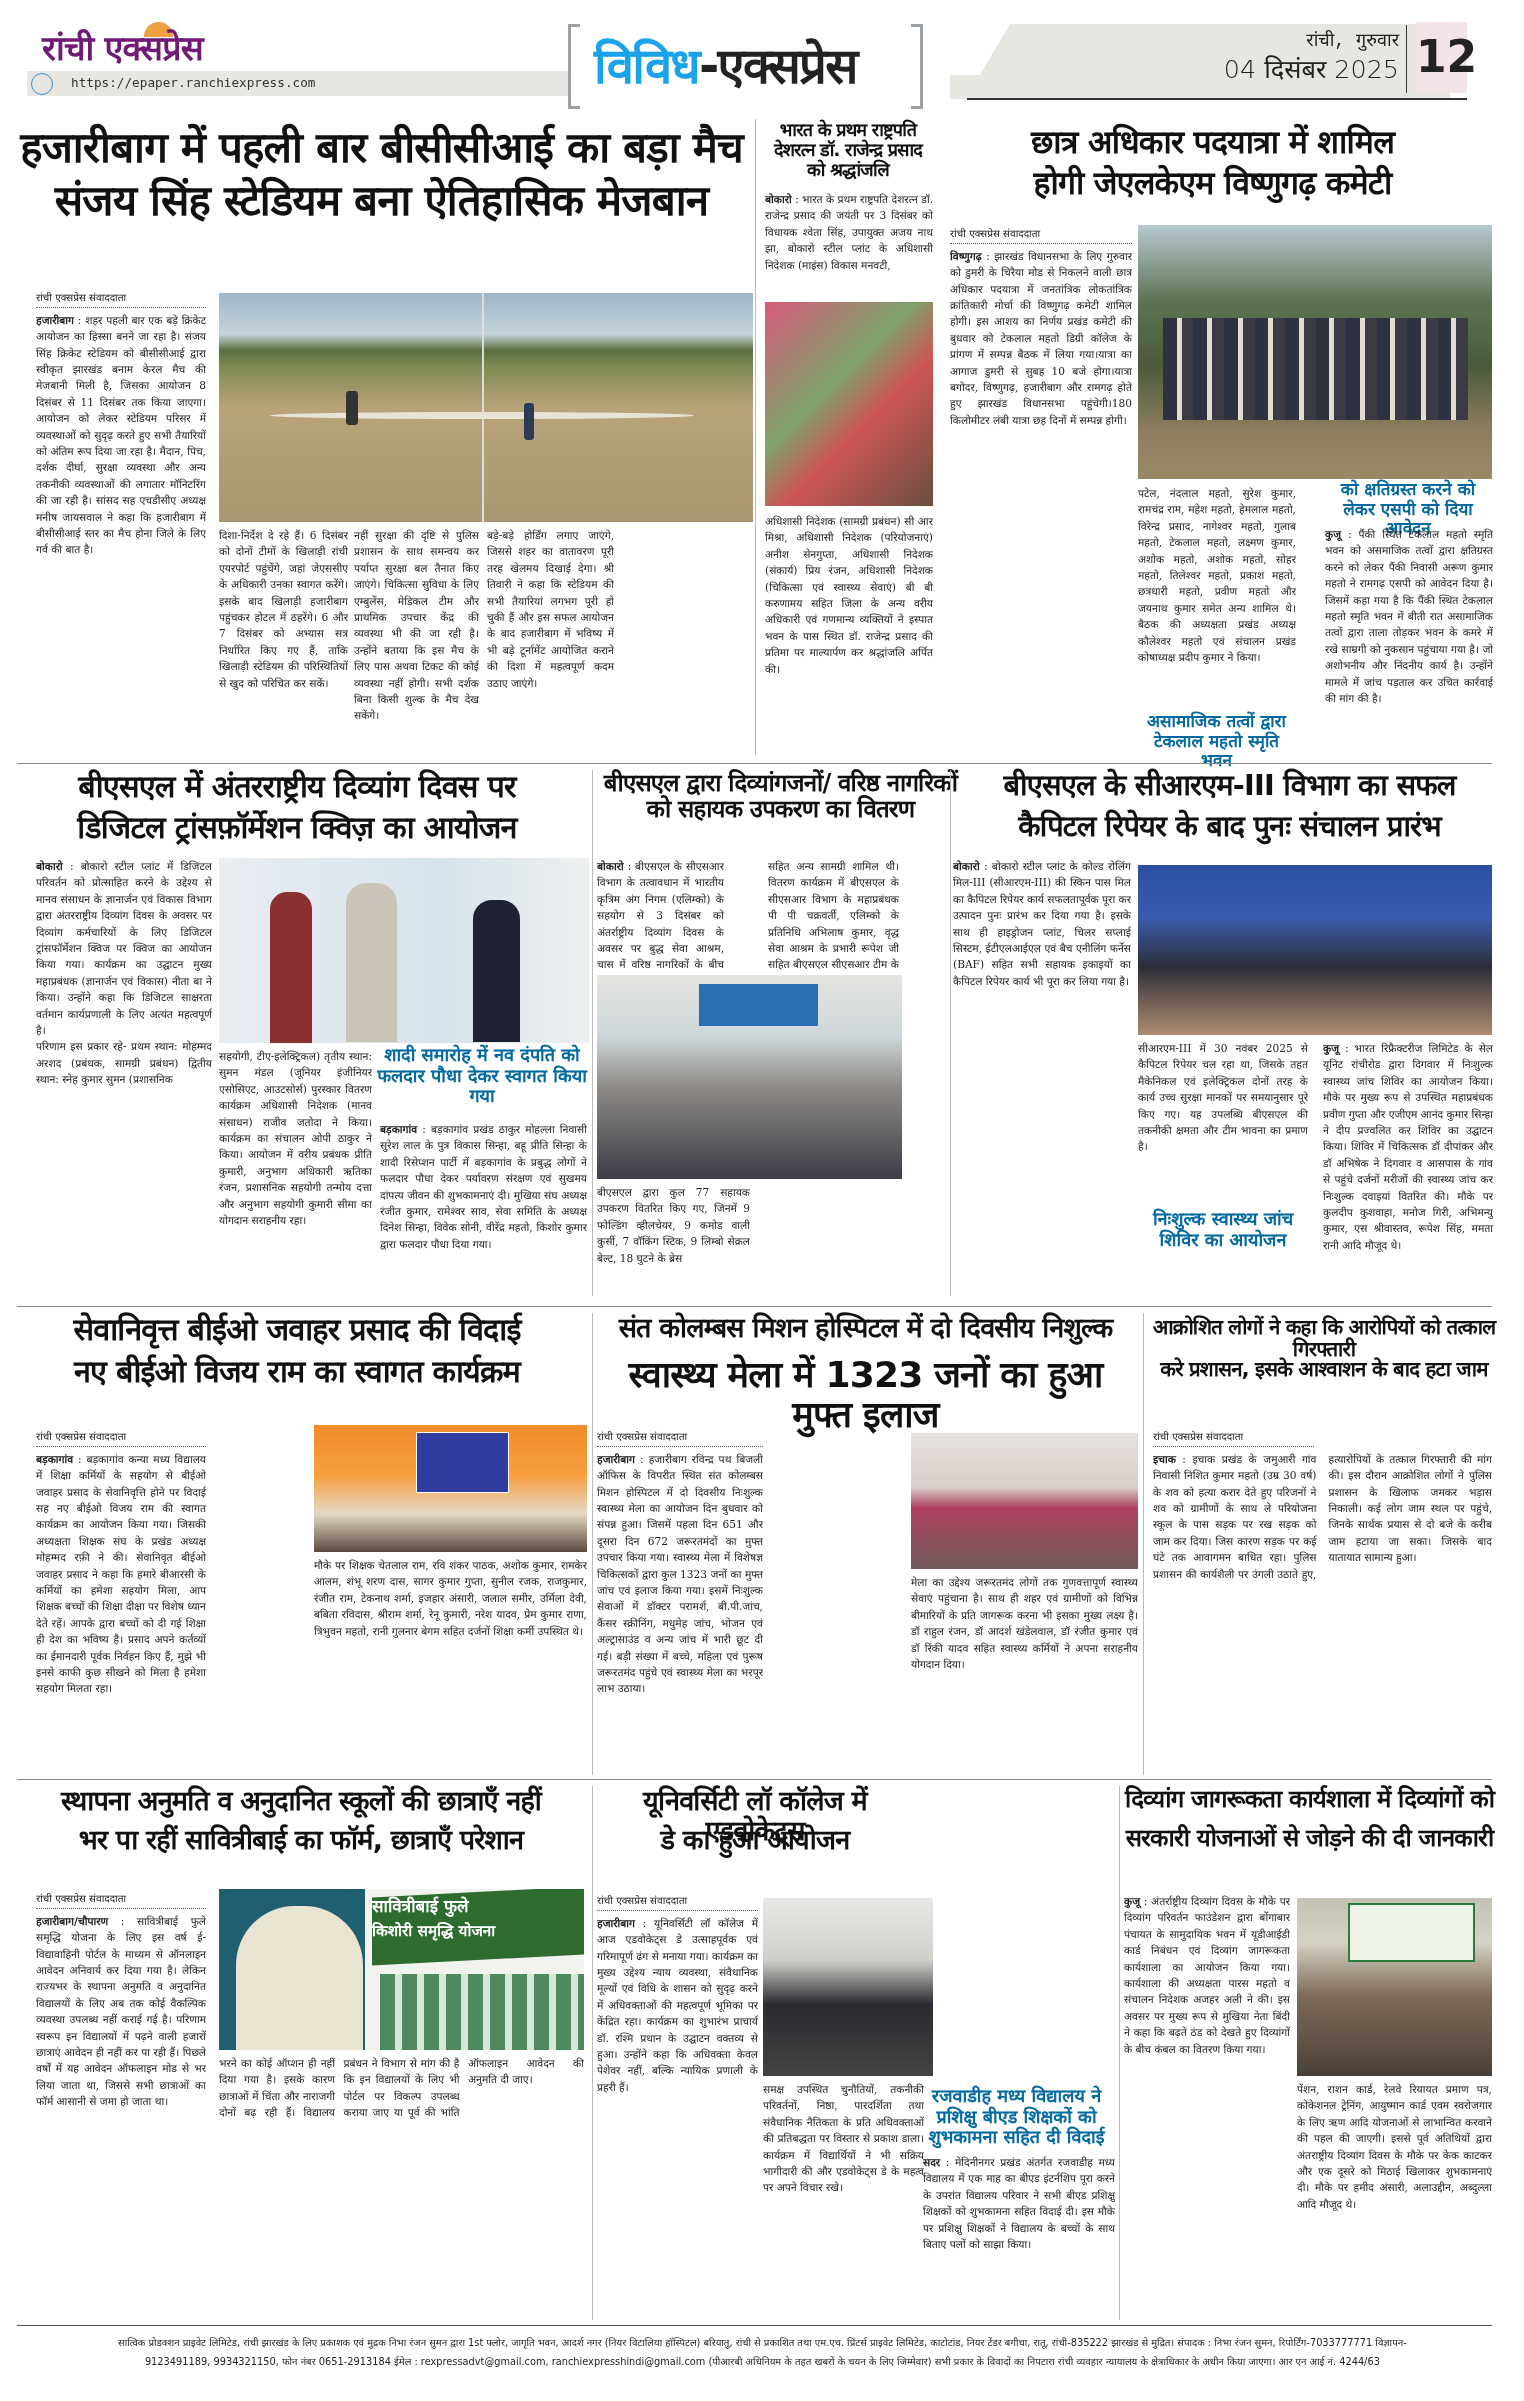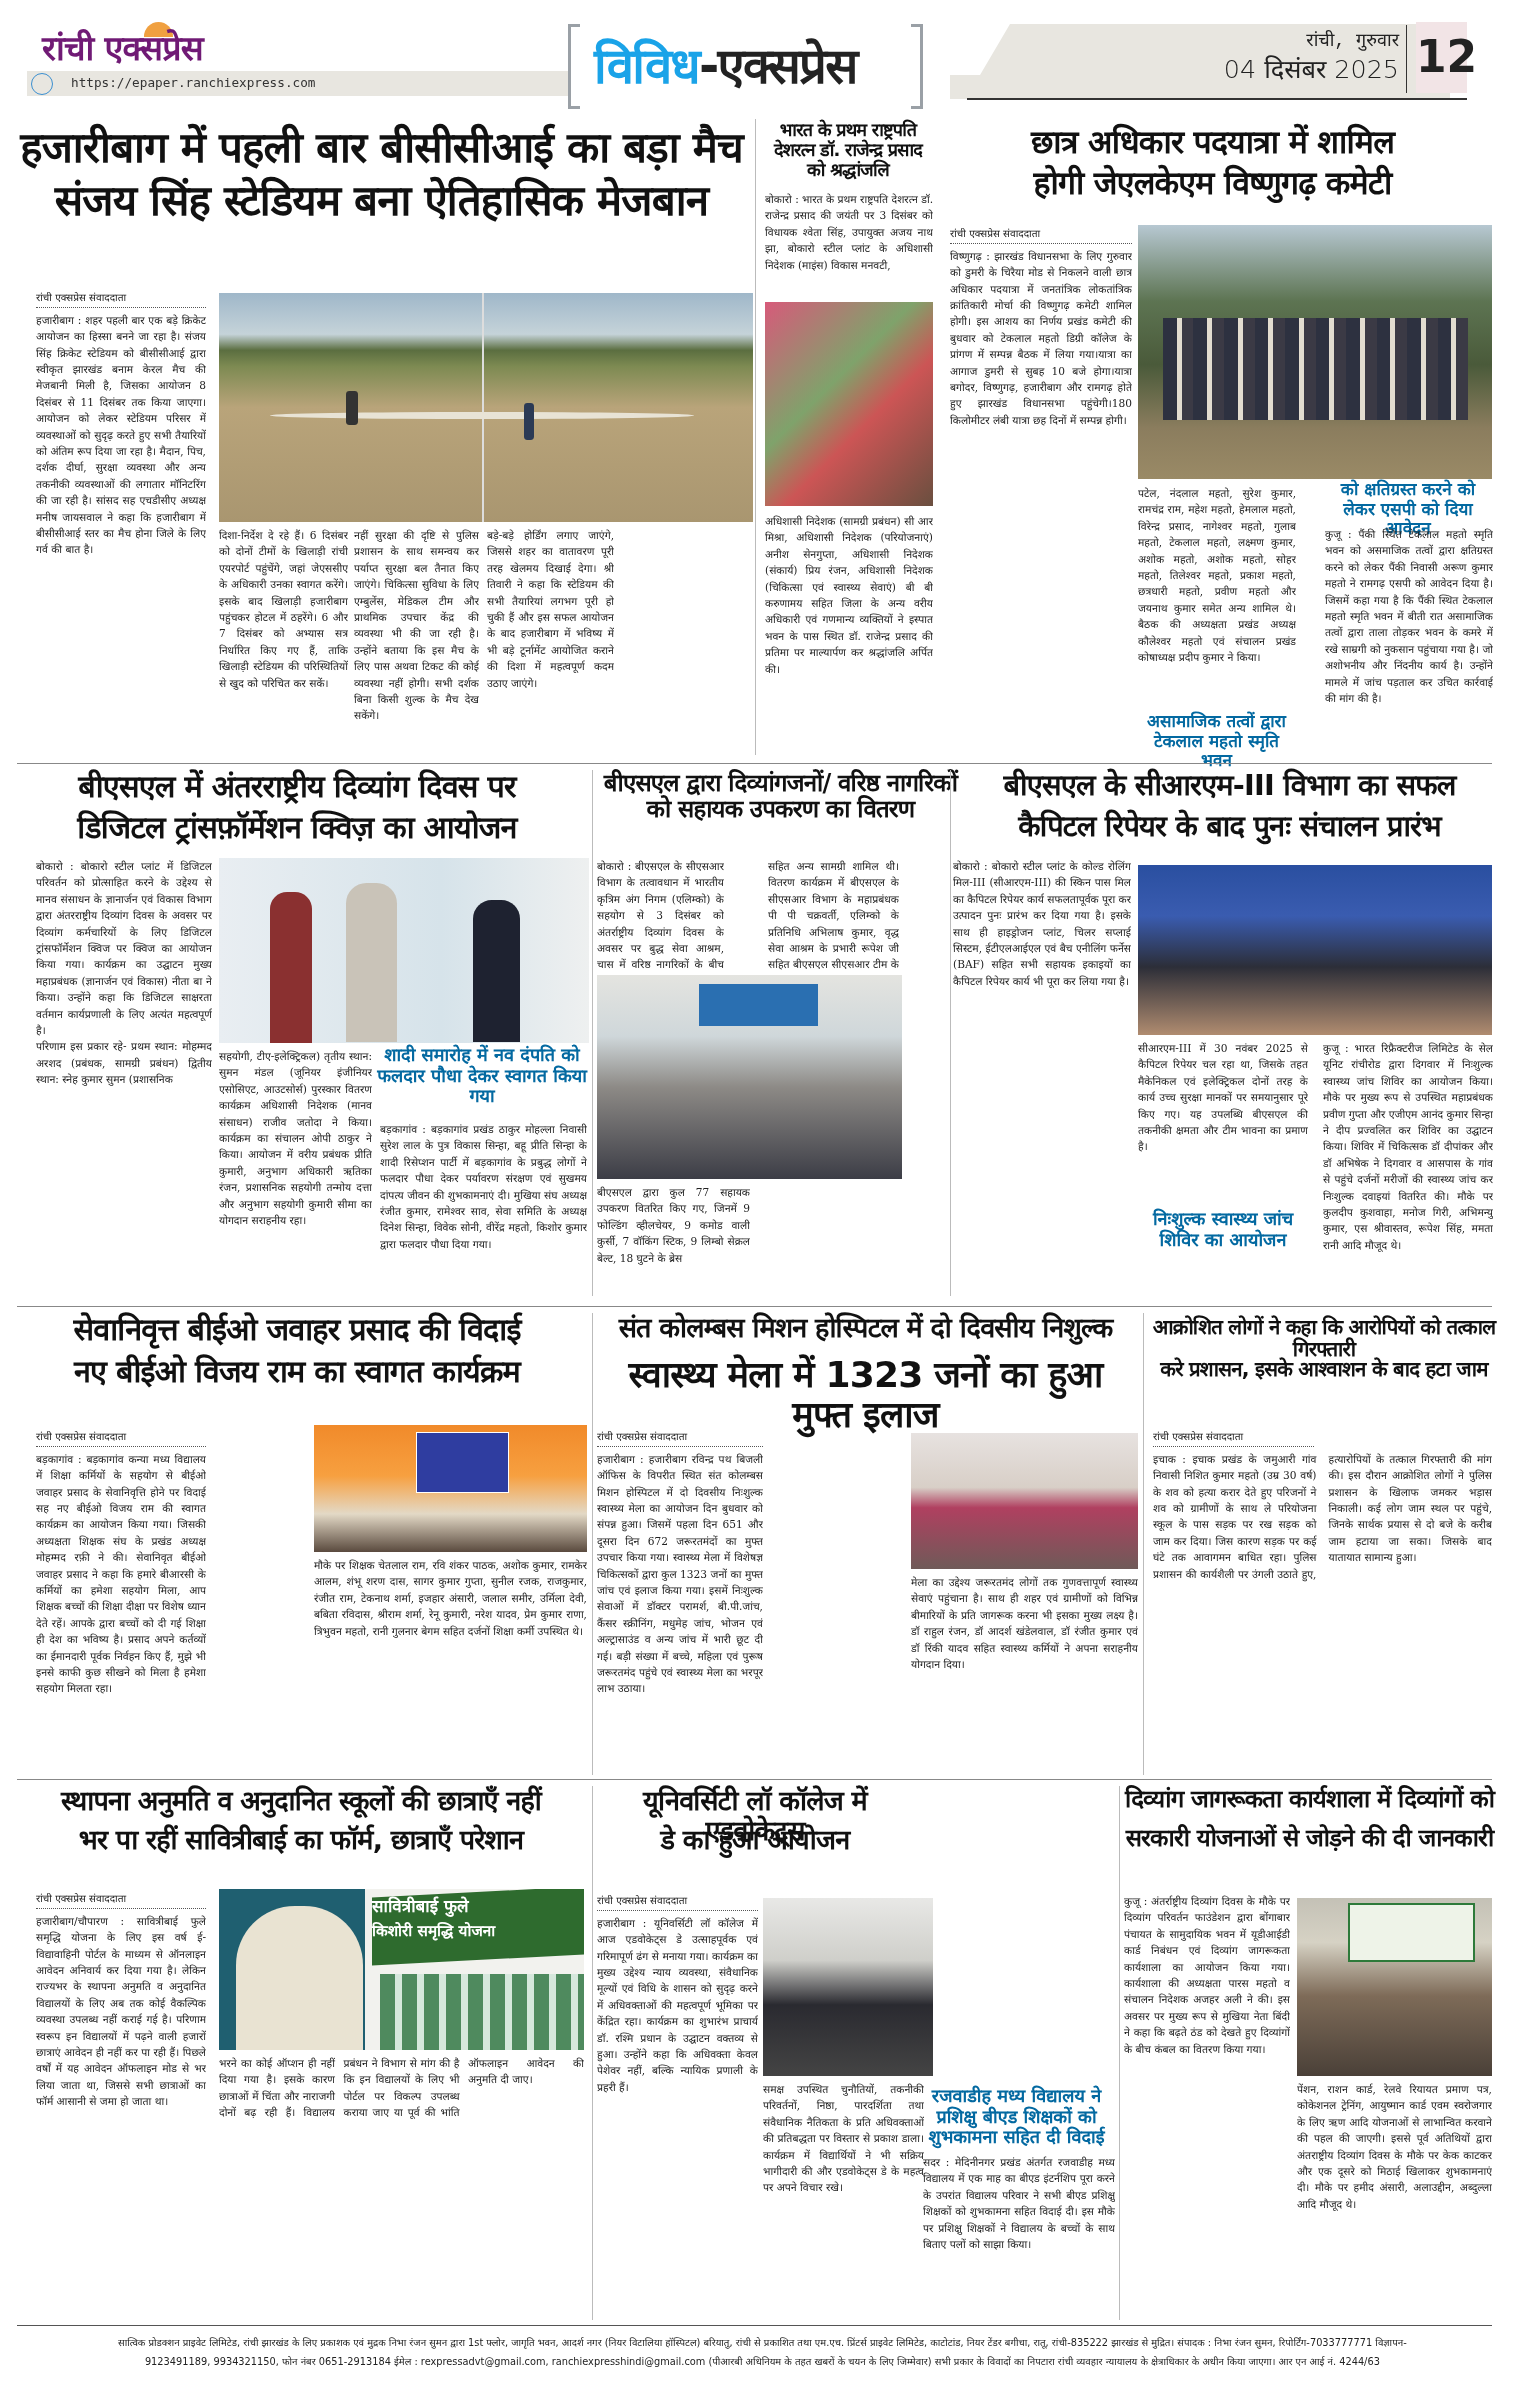--- a/index.html
+++ b/index.html
@@ -16,21 +16,21 @@
 .section-title .blue{color:#1aa3e8}
 .date-box{left:950px;top:24px;width:500px;height:75px;background:#e8e6e0;clip-path:polygon(12% 0,100% 0,100% 100%,0 100%,0 68%,6% 68%)}
 .date-city{right:125px;top:27px;font-family:Liberation Mono, monospace;font-size:18px;text-align:right}
 .date-full{right:125px;top:51px;font-family:"DejaVu Sans",sans-serif;font-size:25.4px;text-align:right;font-weight:300}
 .date-sep{left:1406px;top:25.4px;width:0.8px;height:68px;background:#333}
 .page-num{left:1416px;top:22px;width:51px;height:71px;background:#f2e4e6;font-family:"DejaVu Sans",sans-serif;font-size:44px;font-weight:bold;text-align:center;padding-top:8.5px}
 .rule{height:1.7px;background:#333}
 .hl{font-family:"DejaVu Sans",sans-serif;font-weight:bold;color:#111;line-height:1.1;text-align:center;letter-spacing:-0.8px}
 .body-text{font-size:10.6px;line-height:1.55;text-align:justify;color:#222;overflow:hidden}
 .byline{font-family:"DejaVu Sans",sans-serif;font-size:10.2px;text-align:left;border-bottom:0.8px dotted #555;padding-bottom:3.4px;margin-bottom:3.4px}
-.b{font-weight:normal}
+.b{font-weight:bold}
 .photo{overflow:hidden}
 .col-rule{width:0.8px;background:#bbb}
 .footer{left:25.4px;top:2334px;width:1474px;font-family:"DejaVu Sans",sans-serif;font-size:9.8px;text-align:center;line-height:1.9;color:#222}
 .subhl{font-family:"DejaVu Sans",sans-serif;font-weight:bold;color:#0369a1;line-height:1.15;text-align:center;font-size:20.4px}
 </style>
 </head>
 <body>
 
 <div class="abs sun"></div>
 <div class="abs masthead-logo">रांची एक्सप्रेस</div>

